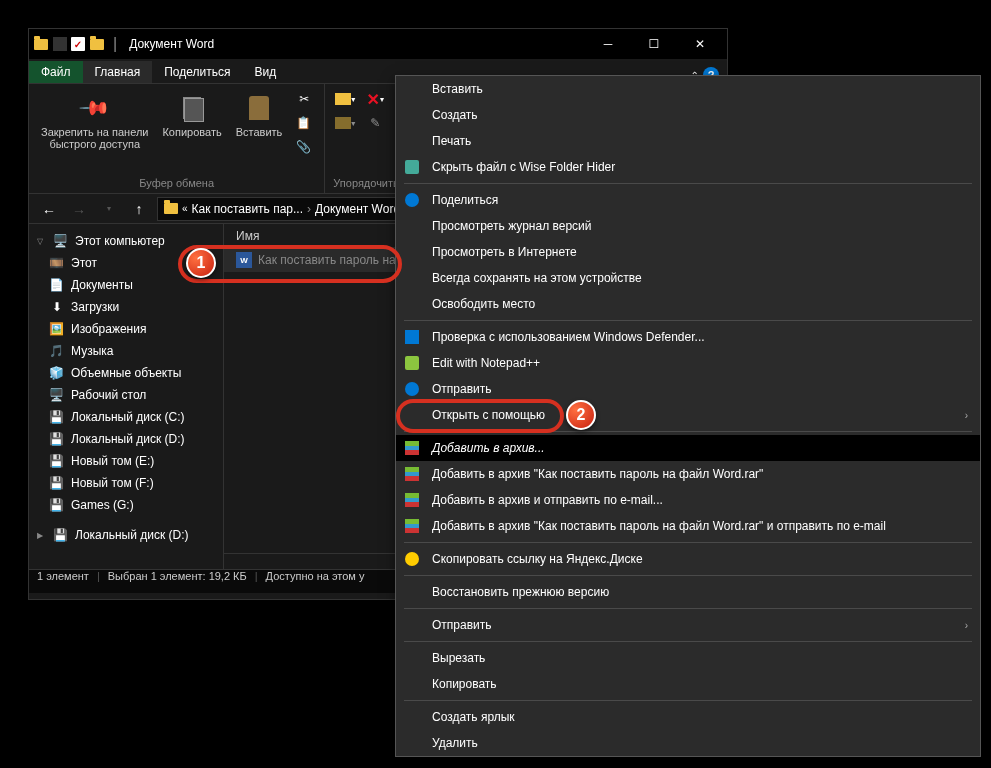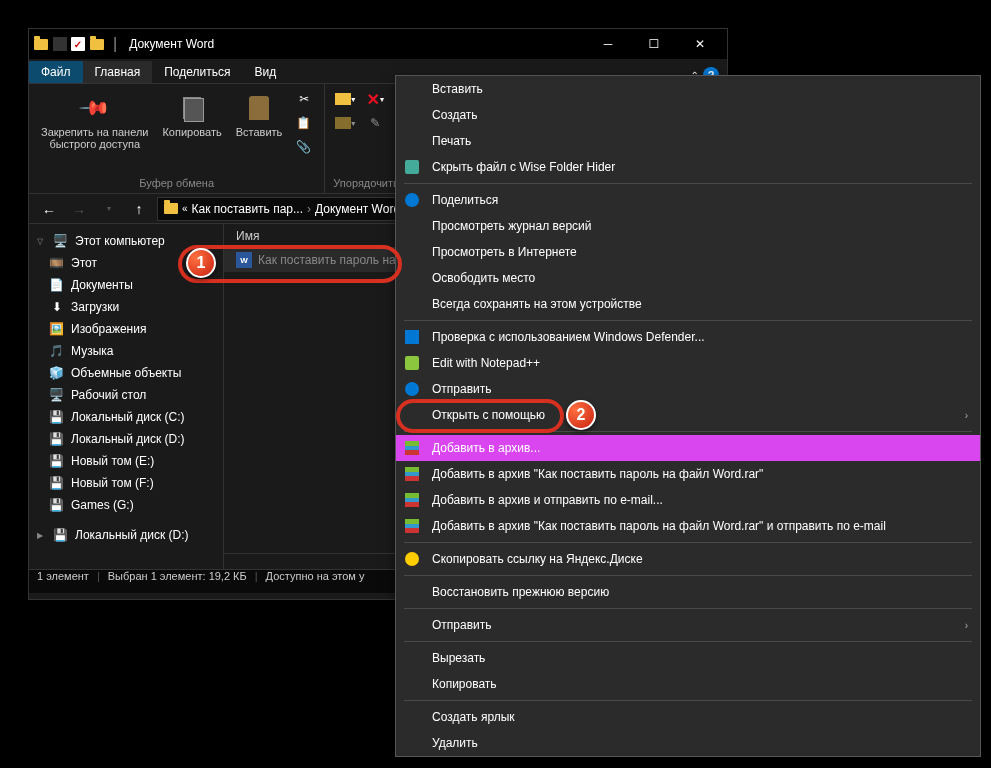--- a/index.html
+++ b/index.html
@@ -12,21 +12,21 @@
 .tb-icon { width: 16px; height: 16px; display: inline-flex; align-items: center; justify-content: center; font-size: 10px; }
 .folder-icon { background: #f0c040; border-radius: 1px; width: 14px; height: 11px; position: relative; }
 .folder-icon::before { content: ''; position: absolute; top: -3px; left: 0; width: 6px; height: 3px; background: #f0c040; border-radius: 1px 1px 0 0; }
 .check-icon { background: #fff; border-radius: 1px; width: 14px; height: 14px; display: flex; align-items: center; justify-content: center; color: #c00; font-weight: bold; }
 .title-text { margin-left: 8px; font-size: 12px; color: #fff; }
 .win-controls { margin-left: auto; display: flex; }
 .win-btn { width: 46px; height: 30px; display: flex; align-items: center; justify-content: center; color: #fff; font-size: 12px; }
 
 .ribbon-tabs { height: 25px; background: #1a1a1a; display: flex; align-items: flex-end; border-bottom: 1px solid #333; }
 .ribbon-tab { padding: 4px 12px; font-size: 12px; color: #fff; cursor: pointer; }
-.ribbon-tab.file { background: #0c4a6e; }
+.ribbon-tab.file { background: #14532d; }
 .ribbon-tab.active { background: #2a2a2a; }
 .ribbon-help { margin-left: auto; display: flex; align-items: center; padding-right: 8px; gap: 4px; }
 .help-icon { width: 16px; height: 16px; background: #0078d4; border-radius: 50%; display: flex; align-items: center; justify-content: center; color: #fff; font-size: 11px; font-weight: bold; }
 .chevron-up { color: #fff; font-size: 10px; }
 
 .ribbon { height: 110px; background: #1a1a1a; display: flex; border-bottom: 1px solid #333; }
 .ribbon-group { padding: 4px 8px; display: flex; flex-direction: column; justify-content: space-between; border-right: 1px solid #333; }
 .ribbon-group-content { display: flex; gap: 6px; }
 .ribbon-big-btn { display: flex; flex-direction: column; align-items: center; padding: 4px; font-size: 11px; color: #ccc; text-align: center; }
 .ribbon-big-btn .icon { width: 32px; height: 32px; display: flex; align-items: center; justify-content: center; font-size: 20px; margin-bottom: 2px; }
@@ -57,21 +57,21 @@
 .col-header .sort { margin-left: auto; font-size: 8px; }
 .file-row { display: flex; align-items: center; padding: 4px 12px; font-size: 12px; color: #888; gap: 6px; }
 .file-row.selected { background: #2a2a2a; }
 .word-icon { width: 16px; height: 16px; background: #2b579a; display: flex; align-items: center; justify-content: center; color: #fff; font-size: 8px; font-weight: bold; }
 
 .status-bar { height: 24px; background: #0a0a0a; border-top: 1px solid #333; display: flex; align-items: flex-start; padding: 0 8px; font-size: 11px; color: #ccc; gap: 4px; }
 .status-sep { color: #555; margin: 0 4px; }
 
 .context-menu { position: absolute; left: 395px; top: 75px; width: 586px; background: #2b2b2b; border: 1px solid #555; color: #fff; font-size: 12px; box-shadow: 0 4px 12px rgba(0,0,0,0.5); z-index: 100; }
 .cm-item { display: flex; align-items: center; padding: 6px 30px 6px 36px; position: relative; cursor: pointer; min-height: 24px; }
-.cm-item.highlighted { background: #d946ef; }
+.cm-item.highlighted { background: #000000; font-style: italic; }
 .cm-icon { position: absolute; left: 8px; width: 16px; height: 16px; display: flex; align-items: center; justify-content: center; font-size: 11px; }
 .cm-arrow { position: absolute; right: 12px; font-size: 10px; color: #aaa; }
 .cm-sep { height: 1px; background: #4a4a4a; margin: 3px 8px; }
 .share-icon { background: #0078d4; border-radius: 50%; width: 14px; height: 14px; }
 .notepad-icon { background: #8cc63f; width: 14px; height: 14px; border-radius: 2px; }
 .defender-icon { background: #0078d4; width: 14px; height: 14px; }
 .rar-icon { background: linear-gradient(to bottom, #7b3 0%, #7b3 33%, #39c 33%, #39c 66%, #c33 66%); width: 14px; height: 14px; }
 .yadisk-icon { background: #ffcc00; border-radius: 50%; width: 14px; height: 14px; }
 
 .callout { position: absolute; border: 4px solid #d63020; border-radius: 40px; z-index: 200; pointer-events: none; }
@@ -298,24 +298,24 @@
       </span>
       <span>Поделиться</span>
     </div>
     <div class="cm-item">
       <span>Просмотреть журнал версий</span>
     </div>
     <div class="cm-item">
       <span>Просмотреть в Интернете</span>
     </div>
     <div class="cm-item">
+      <span>Всегда сохранять на этом устройстве</span>
+    </div>
+    <div class="cm-item">
       <span>Освободить место</span>
-    </div>
-    <div class="cm-item">
-      <span>Всегда сохранять на этом устройстве</span>
     </div>
     <div class="cm-sep"></div>
     <div class="cm-item">
       <span class="cm-icon">
         <span class="defender-icon"></span>
       </span>
       <span>Проверка с использованием Windows Defender...</span>
     </div>
     <div class="cm-item">
       <span class="cm-icon">

